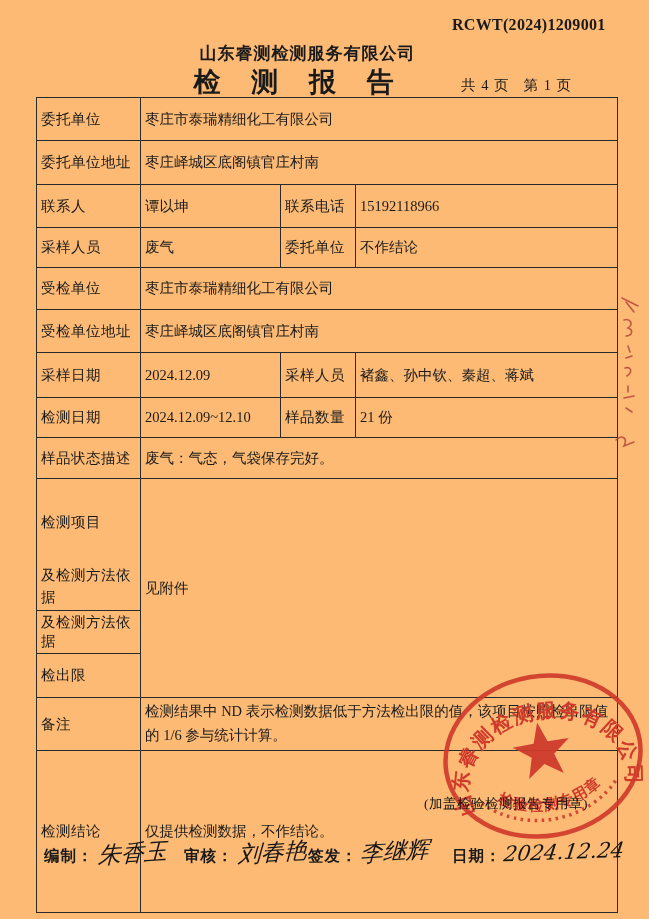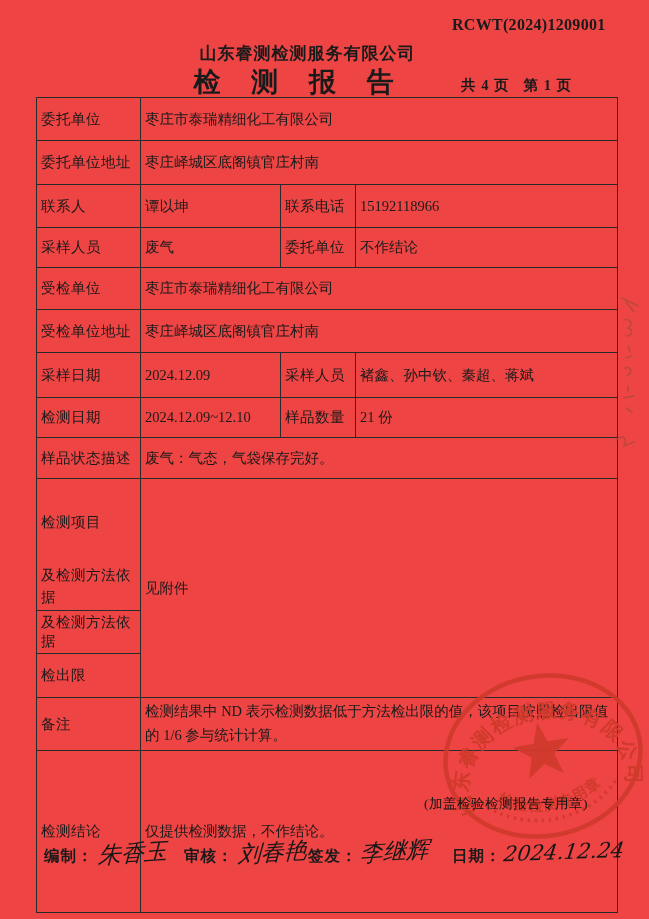--- a/index.html
+++ b/index.html
@@ -1,21 +1,21 @@
 <!DOCTYPE html>
 <html><head>
 <meta charset="utf-8">
 <style>
   * { margin:0; padding:0; box-sizing:border-box; }
   html,body { background:#e8e8e8; }
   .page {
     position:relative;
     width:649px; height:919px;
     margin:0 auto;
-    background:#ef4444;
+    background:#fdba74;
     font-family:"Liberation Serif","DejaVu Serif",serif;
     color:#1a1a1a;
     overflow:hidden;
   }
   
   .report-no {
     position:absolute; top:16px; left:452px;
     font-size:16px; font-weight:bold; letter-spacing:0.3px;
   }
   .company-name {
@@ -25,21 +25,21 @@
   }
   .report-title {
     position:absolute; top:64px; left:0; right:0;
     text-align:center; transform:translateX(-25px);
     font-size:27px; font-weight:bold; letter-spacing:12px;
   }
   .page-info {
     position:absolute; top:76px; left:461px;
     font-size:14.5px; letter-spacing:1px;
   }
-  .page-info span { margin-right:14px;font-weight:bold; }
+  .page-info span { margin-right:14px; }
   
   table.report {
     position:absolute; left:36px; top:97px;
     width:581px; border-collapse:collapse; table-layout:fixed;
   }
   table.report td {
     border:1.6px solid #2a2a2a;
     font-size:14.5px;
     vertical-align:middle;
     padding:2px 4px;

